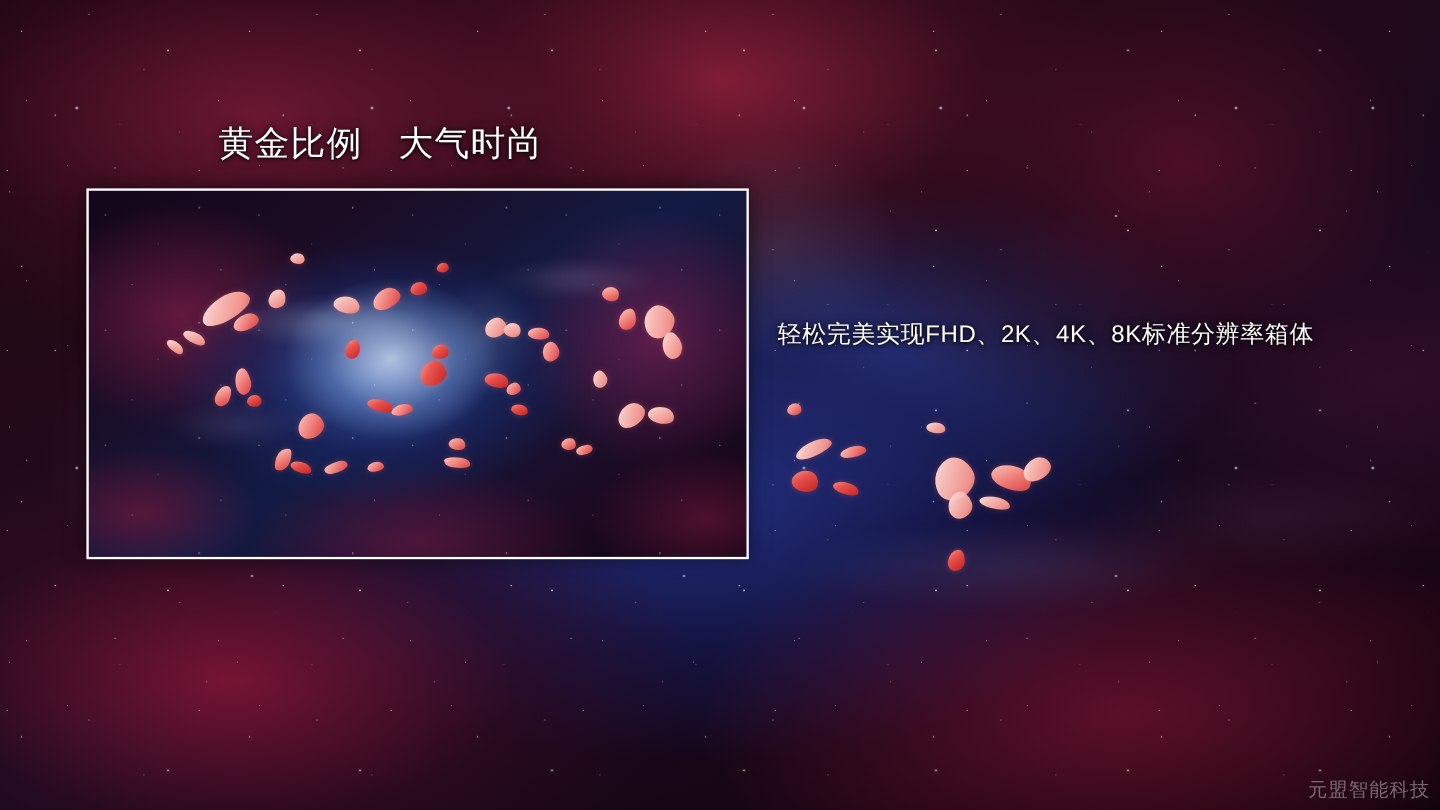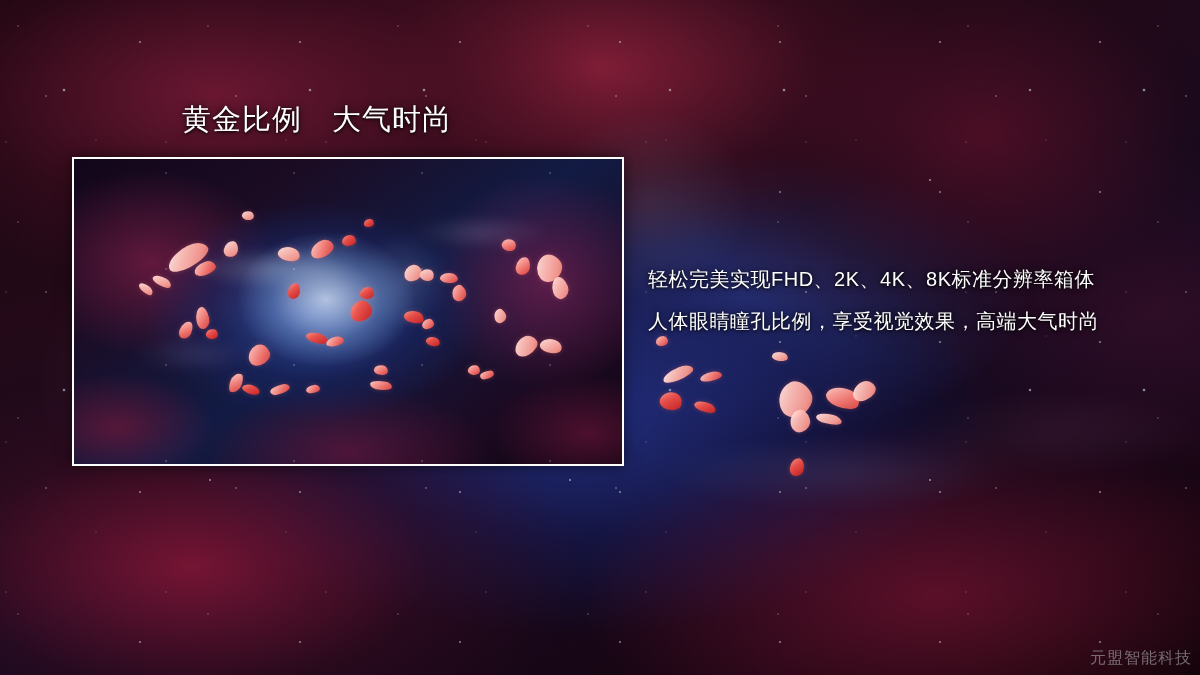--- a/index.html
+++ b/index.html
@@ -343,18 +343,17 @@
       <div class="petal pale" style="left: 772px; top: 352px; width: 16px; height: 9px; transform: rotate(12deg);">
         <i></i>
       </div>
       <div class="petal" style="left: 656px; top: 336px; width: 12px; height: 10px; transform: rotate(0deg);">
         <i></i>
       </div>
     </div>
 
   <div id="body-text">
       <div class="line">轻松完美实现FHD、2K、4K、8K标准分辨率箱体</div>
-      <div class="line">人体眼睛瞳孔比例，享受视觉效果，高端大气时尚</div>
     </div>
 
   <div id="watermark">元盟智能科技</div>
 
 </div>
 
 </body></html>

